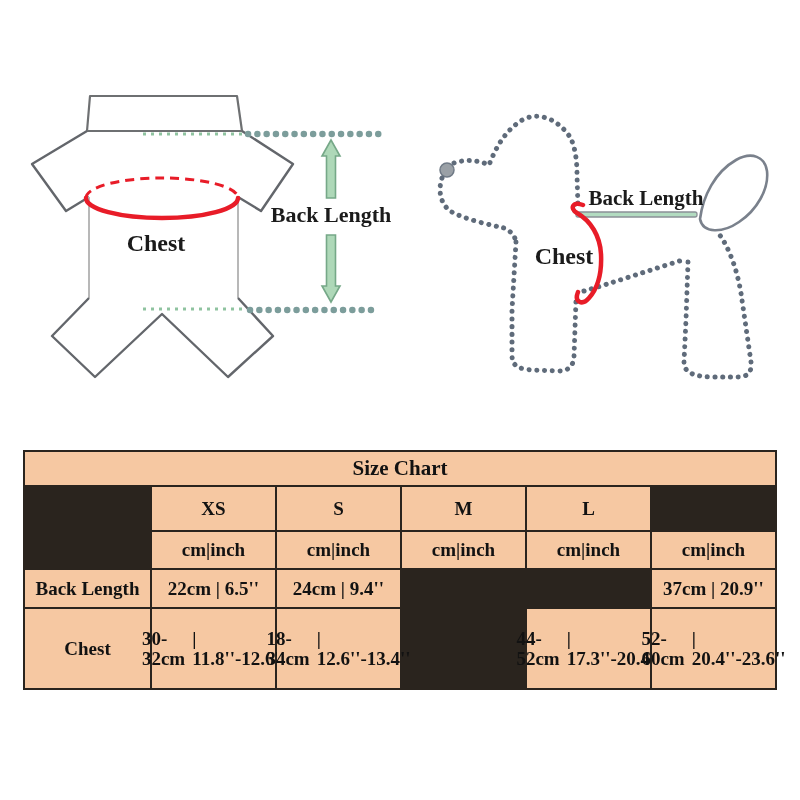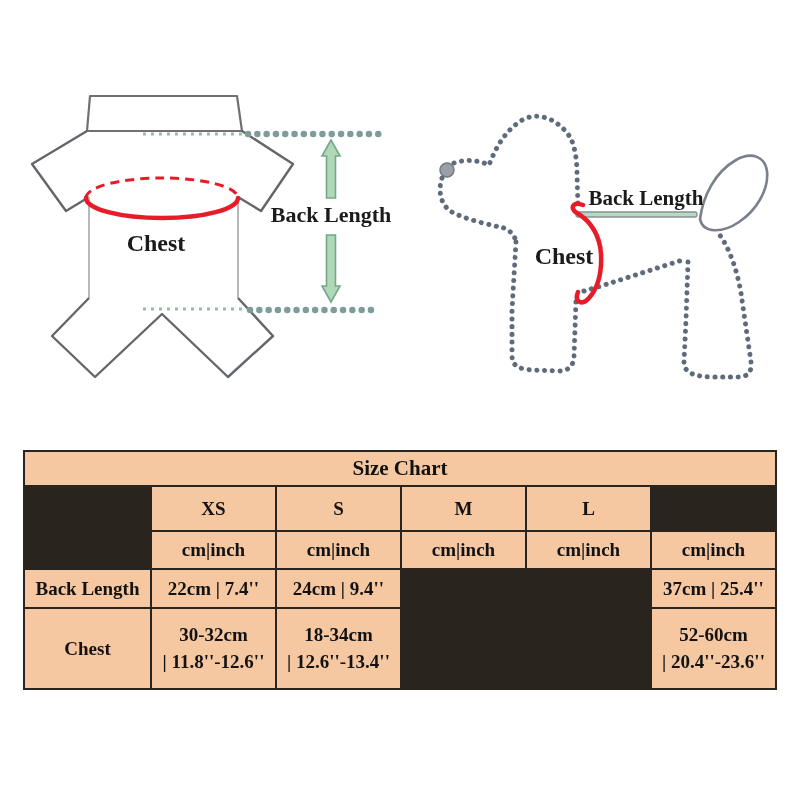--- a/index.html
+++ b/index.html
@@ -26,21 +26,21 @@
   .lbl21{font-size:21px;}
 
   
   #size-table{position:absolute;left:23px;top:450px;width:754px;height:240px;
     box-sizing:border-box;background:#2a241e;border:2px solid #2a241e;
     display:grid;grid-template-columns:125px 123px 123px 123px 123px 123px;
     grid-template-rows:33px 43px 36px 37px 79px;gap:2px;}
   .cell{background:#f6c8a2;display:flex;align-items:center;justify-content:center;
     font-weight:bold;font-size:19px;color:#121212;text-align:left;line-height:1.05;}
   .cell.title{font-size:21px;}
-  .cell.chest{flex-direction:column;gap:7px;}
+  .cell.chest{gap:7px;}
 </style>
 </head>
 <body>
 
 <div id="stage">
 
   <svg id="diagrams" viewBox="0 0 800 448">
 
     <g>
       <path class="outline-collar" d="M 90 96 L 237 96 L 242 131 L 87 131 Z"></path>
@@ -110,31 +110,35 @@
     <div class="cell" style="grid-area:2/4/3/5">M</div>
     <div class="cell" style="grid-area:2/5/3/6">L</div>
 
     <div class="cell" style="grid-area:3/2/4/3">cm|inch</div>
     <div class="cell" style="grid-area:3/3/4/4">cm|inch</div>
     <div class="cell" style="grid-area:3/4/4/5">cm|inch</div>
     <div class="cell" style="grid-area:3/5/4/6">cm|inch</div>
     <div class="cell" style="grid-area:3/6/4/7">cm|inch</div>
 
     <div class="cell" style="grid-area:4/1/5/2">Back Length</div>
-    <div class="cell" style="grid-area:4/2/5/3">22cm | 7.4''</div>
+    <div class="cell" style="grid-area:4/2/5/3">22cm | 6.5''</div>
     <div class="cell" style="grid-area:4/3/5/4">24cm | 9.4''</div>
-    <div class="cell" style="grid-area:4/6/5/7">37cm | 25.4''</div>
+    <div class="cell" style="grid-area:4/6/5/7">37cm | 20.9''</div>
 
     <div class="cell" style="grid-area:5/1/6/2">Chest</div>
     <div class="cell chest" style="grid-area:5/2/6/3">
       <span>30-32cm</span>
       <span>| 11.8''-12.6''</span>
     </div>
     <div class="cell chest" style="grid-area:5/3/6/4">
       <span>18-34cm</span>
       <span>| 12.6''-13.4''</span>
     </div>
+    <div class="cell chest" style="grid-area:5/5/6/6">
+      <span>44-52cm</span>
+      <span>| 17.3''-20.4''</span>
+    </div>
     <div class="cell chest" style="grid-area:5/6/6/7">
       <span>52-60cm</span>
       <span>| 20.4''-23.6''</span>
     </div>
   </div>
 </div>
 
 </body></html>

